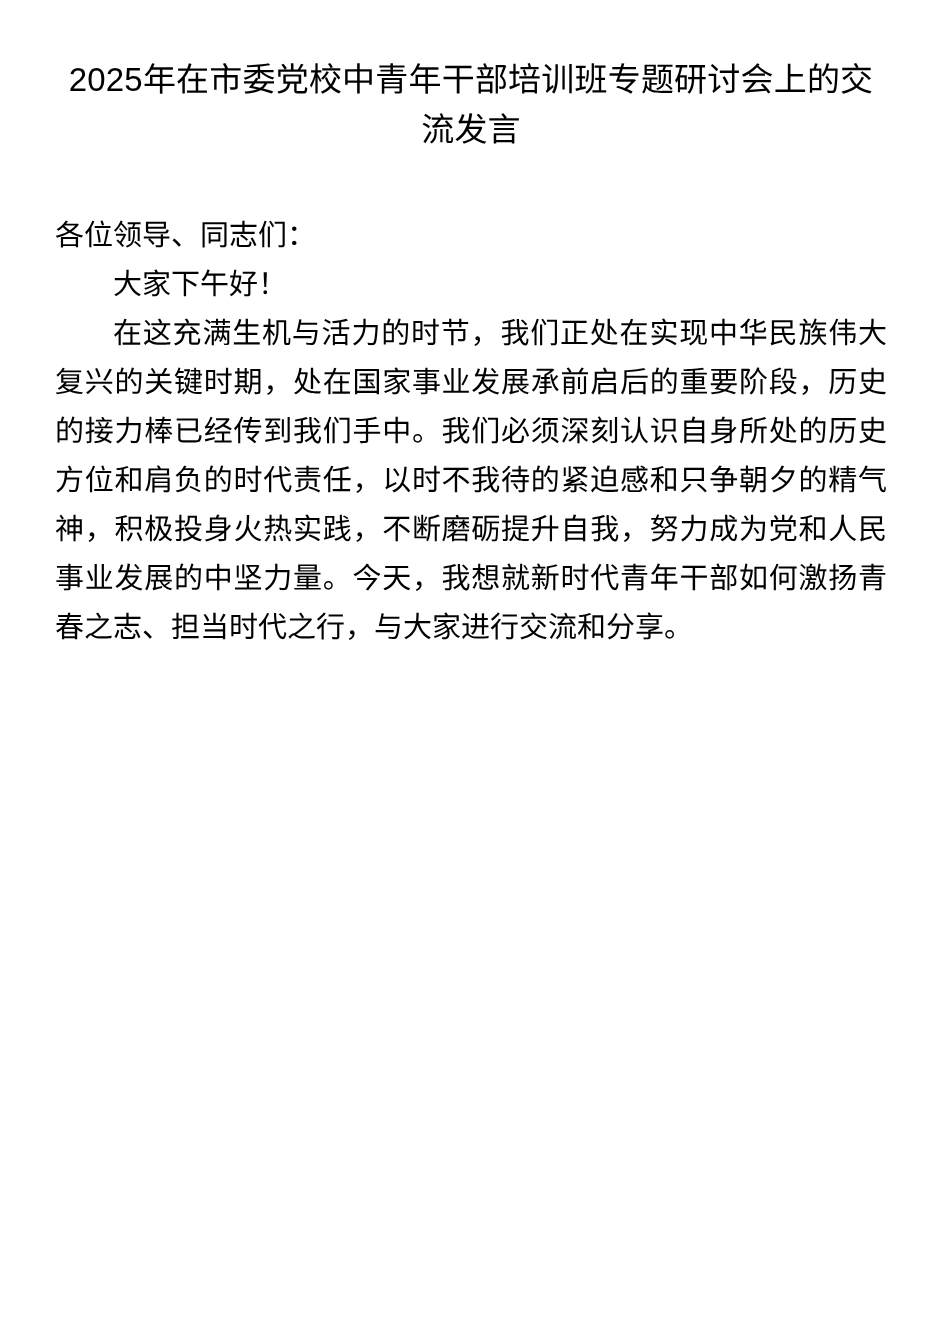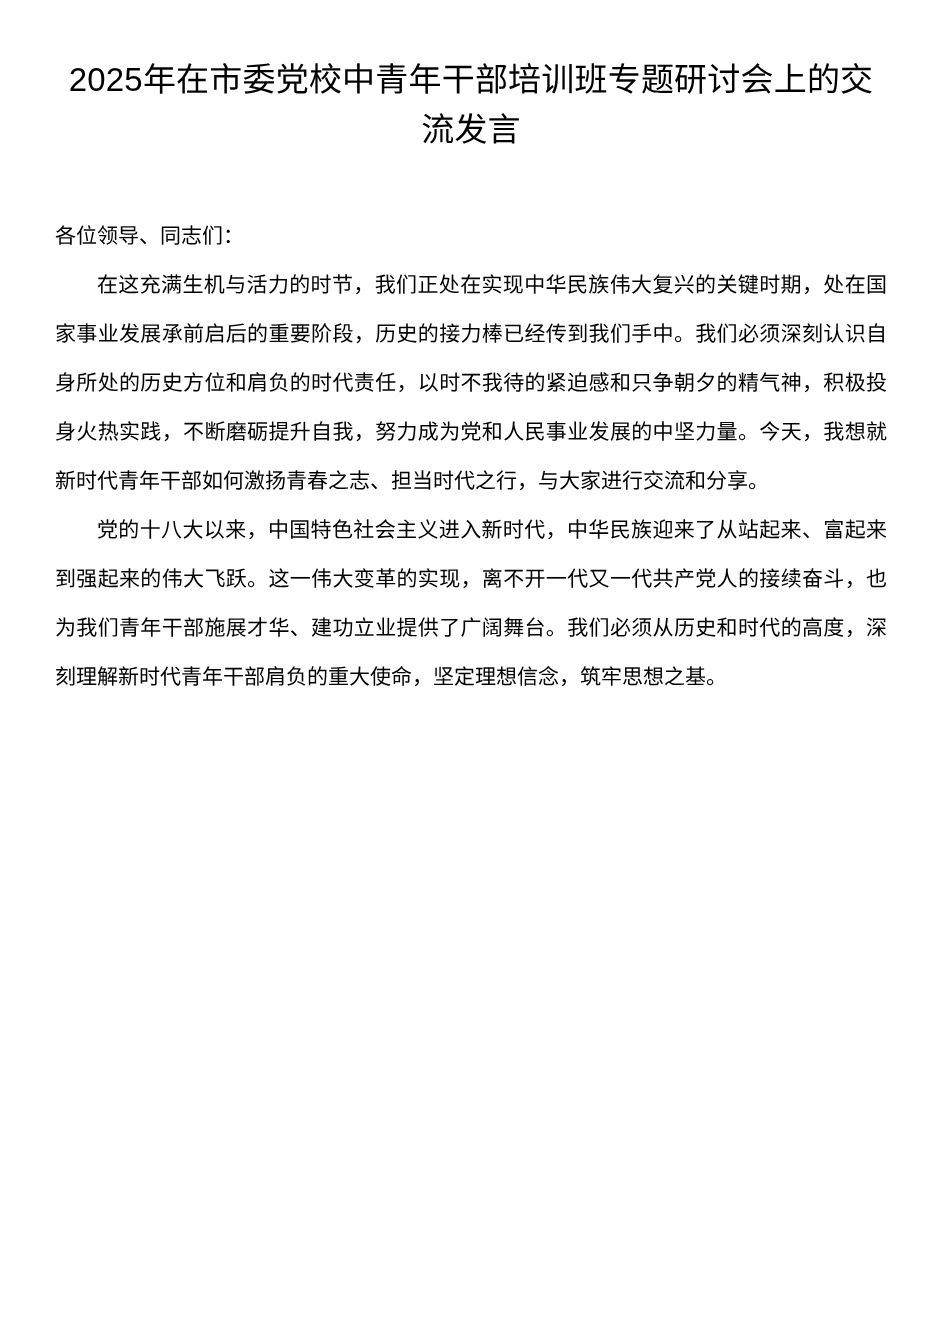--- a/index.html
+++ b/index.html
@@ -38,21 +38,21 @@
     padding-top: 55px;
     color: #000;
     word-break: break-all;
   }
 
   .title-spacer {
     height: 56px;
   }
 
   p.para {
-    font-size: 21px;
+    font-size: 29px;
     line-height: 49px;
     margin: 0;
     padding: 0;
     text-align: justify;
     text-justify: inter-character;
     text-align-last: left;
     word-break: break-all;
     letter-spacing: 0px;
     color: #000;
   }
@@ -75,22 +75,22 @@
 <div class="page">
 
   <div class="doc-body">
 
     <h1 class="doc-title">2025年在市委党校中青年干部培训班专题研讨会上的交流发言</h1>
 
     <div class="title-spacer"></div>
 
     <p class="para no-indent">各位领导、同志们：</p>
 
+    <p class="para indent">大家下午好！</p>
 
 
     <p class="para indent">在这充满生机与活力的时节，我们正处在实现中华民族伟大复兴的关键时期，处在国家事业发展承前启后的重要阶段，历史的接力棒已经传到我们手中。我们必须深刻认识自身所处的历史方位和肩负的时代责任，以时不我待的紧迫感和只争朝夕的精气神，积极投身火热实践，不断磨砺提升自我，努力成为党和人民事业发展的中坚力量。今天，我想就新时代青年干部如何激扬青春之志、担当时代之行，与大家进行交流和分享。</p>
 
 
-    <p class="para indent">党的十八大以来，中国特色社会主义进入新时代，中华民族迎来了从站起来、富起来到强起来的伟大飞跃。这一伟大变革的实现，离不开一代又一代共产党人的接续奋斗，也为我们青年干部施展才华、建功立业提供了广阔舞台。我们必须从历史和时代的高度，深刻理解新时代青年干部肩负的重大使命，坚定理想信念，筑牢思想之基。</p>
 
   </div>
 
 </div>
 
 </body></html>

